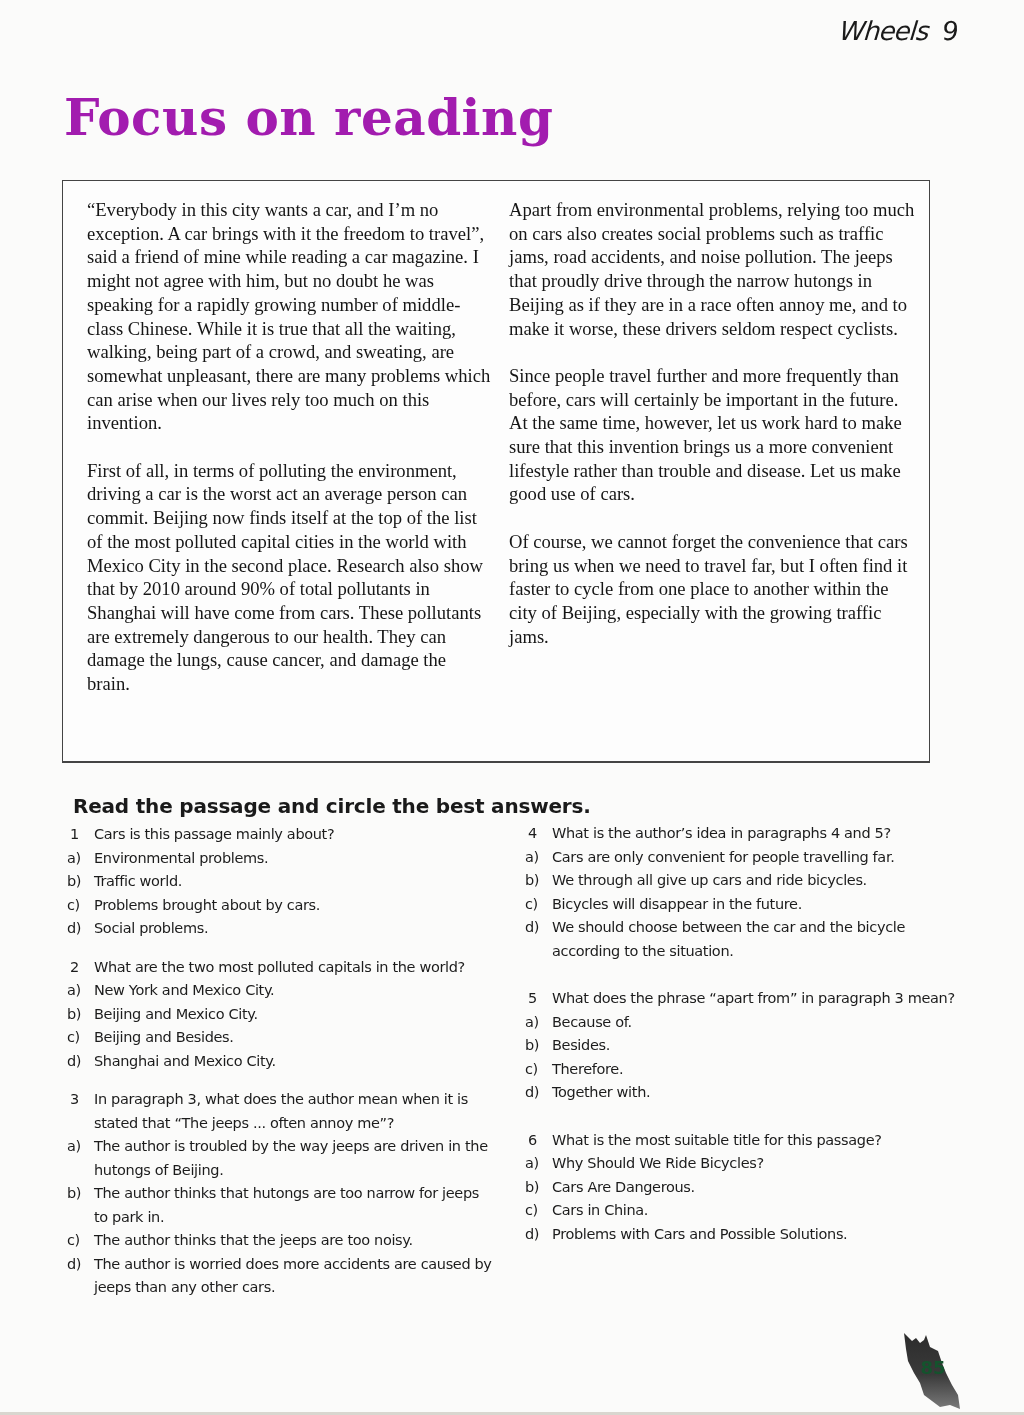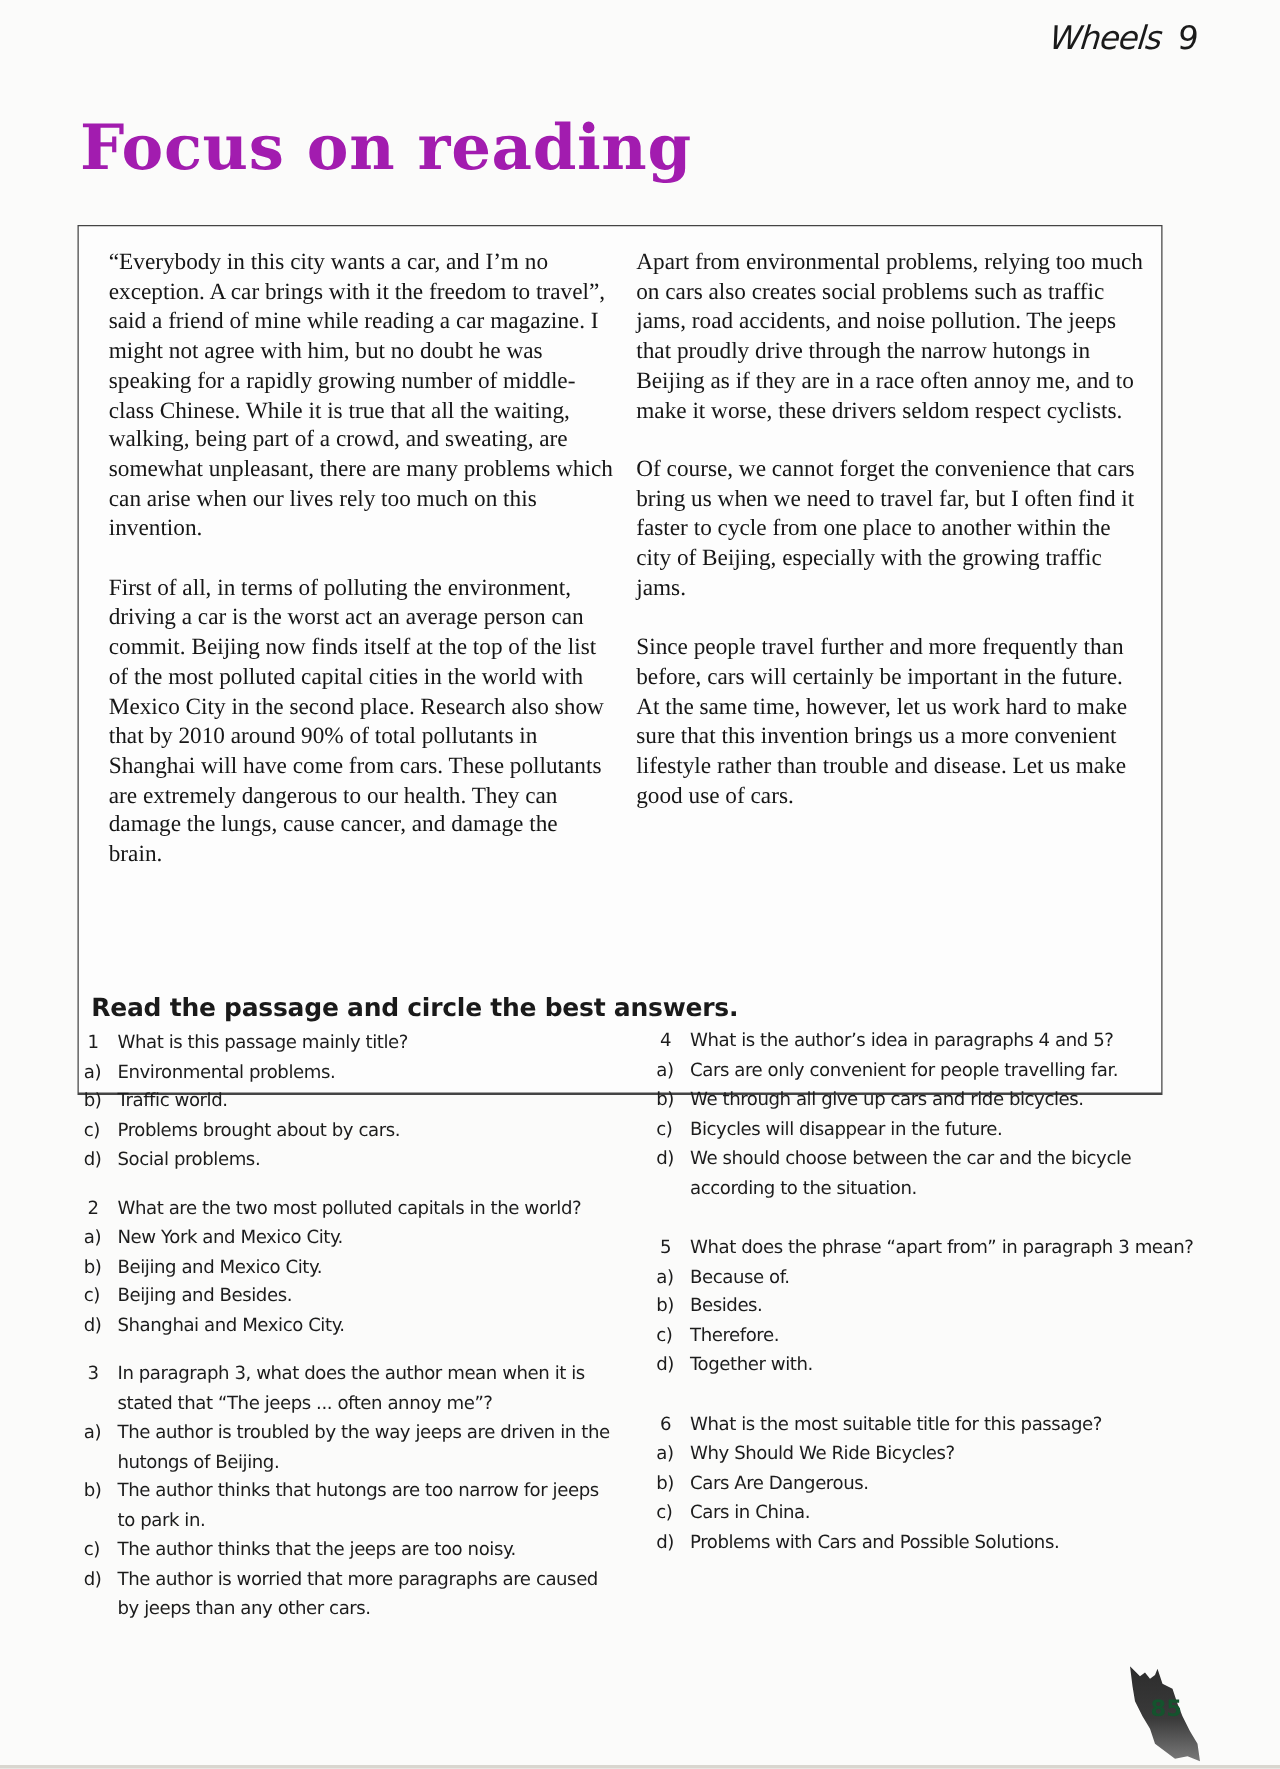--- a/index.html
+++ b/index.html
@@ -18,21 +18,21 @@
       transform: skewX(-6deg);
     }
     .section-title {
       position: absolute; top: 88px; left: 64px;
       font-family: "DejaVu Serif", serif;
       font-size: 50px; font-weight: bold; color: #a21caf;
       letter-spacing: 0.5px;
     }
     .passage-box {
       position: absolute; top: 180px; left: 62px;
-      width: 868px; height: 696px;
+      width: 868px; height: 583px;
       border: 1.5px solid #444;
       border-bottom-width: 2px;
       box-sizing: border-box;
       background: rgba(255,255,255,0.6);
     }
     .col {
       position: absolute; top: 17px;
       font-family: "Liberation Serif", serif;
       font-size: 18.6px; line-height: 23.7px;
       color: #161616;
@@ -87,32 +87,32 @@
 
 <h1 class="section-title" style="margin:0;">Focus on reading</h1>
 
 <div class="passage-box">
   <div class="col left">
     <p>“Everybody in this city wants a car, and I’m no exception. A car brings with it the freedom to travel”, said a friend of mine while reading a car magazine. I might not agree with him, but no doubt he was speaking for a rapidly growing number of middle-class Chinese. While it is true that all the waiting, walking, being part of a crowd, and sweating, are somewhat unpleasant, there are many problems which can arise when our lives rely too much on this invention.</p>
     <p>First of all, in terms of polluting the environment, driving a car is the worst act an average person can commit. Beijing now finds itself at the top of the list of the most polluted capital cities in the world with Mexico City in the second place. Research also show that by 2010 around 90% of total pollutants in Shanghai will have come from cars. These pollutants are extremely dangerous to our health. They can damage the lungs, cause cancer, and damage the brain.</p>
   </div>
   <div class="col right">
     <p>Apart from environmental problems, relying too much on cars also creates social problems such as traffic jams, road accidents, and noise pollution. The jeeps that proudly drive through the narrow hutongs in Beijing as if they are in a race often annoy me, and to make it worse, these drivers seldom respect cyclists.</p>
+    <p>Since people travel further and more frequently than before, cars will certainly be important in the future. At the same time, however, let us work hard to make sure that this invention brings us a more convenient lifestyle rather than trouble and disease. Let us make good use of cars.</p>
     <p>Of course, we cannot forget the convenience that cars bring us when we need to travel far, but I often find it faster to cycle from one place to another within the city of Beijing, especially with the growing traffic jams.</p>
-    <p>Since people travel further and more frequently than before, cars will certainly be important in the future. At the same time, however, let us work hard to make sure that this invention brings us a more convenient lifestyle rather than trouble and disease. Let us make good use of cars.</p>
   </div>
 </div>
 
 <div class="instructions">Read the passage and circle the best answers.</div>
 
 <div class="qcol left">
   <div class="question">
     <div class="qline">
         <span class="qnum">1</span>
-        <span class="qtext">What is this passage mainly title?</span>
+        <span class="qtext">Cars is this passage mainly about?</span>
       </div>
     <div class="opt">
         <span class="olabel">a)</span>
         <span class="otext">Environmental problems.</span>
       </div>
     <div class="opt">
         <span class="olabel">b)</span>
         <span class="otext">Traffic world.</span>
       </div>
     <div class="opt">
@@ -160,21 +160,21 @@
     <div class="opt">
         <span class="olabel">b)</span>
         <span class="otext">The author thinks that hutongs are too narrow for jeeps to park in.</span>
       </div>
     <div class="opt">
         <span class="olabel">c)</span>
         <span class="otext">The author thinks that the jeeps are too noisy.</span>
       </div>
     <div class="opt">
         <span class="olabel">d)</span>
-        <span class="otext">The author is worried that more paragraphs are caused by jeeps than any other cars.</span>
+        <span class="otext">The author is worried does more accidents are caused by jeeps than any other cars.</span>
       </div>
   </div>
 </div>
 
 <div class="qcol right">
   <div class="question">
     <div class="qline">
         <span class="qnum">4</span>
         <span class="qtext">What is the author’s idea in paragraphs 4 and 5?</span>
       </div>

